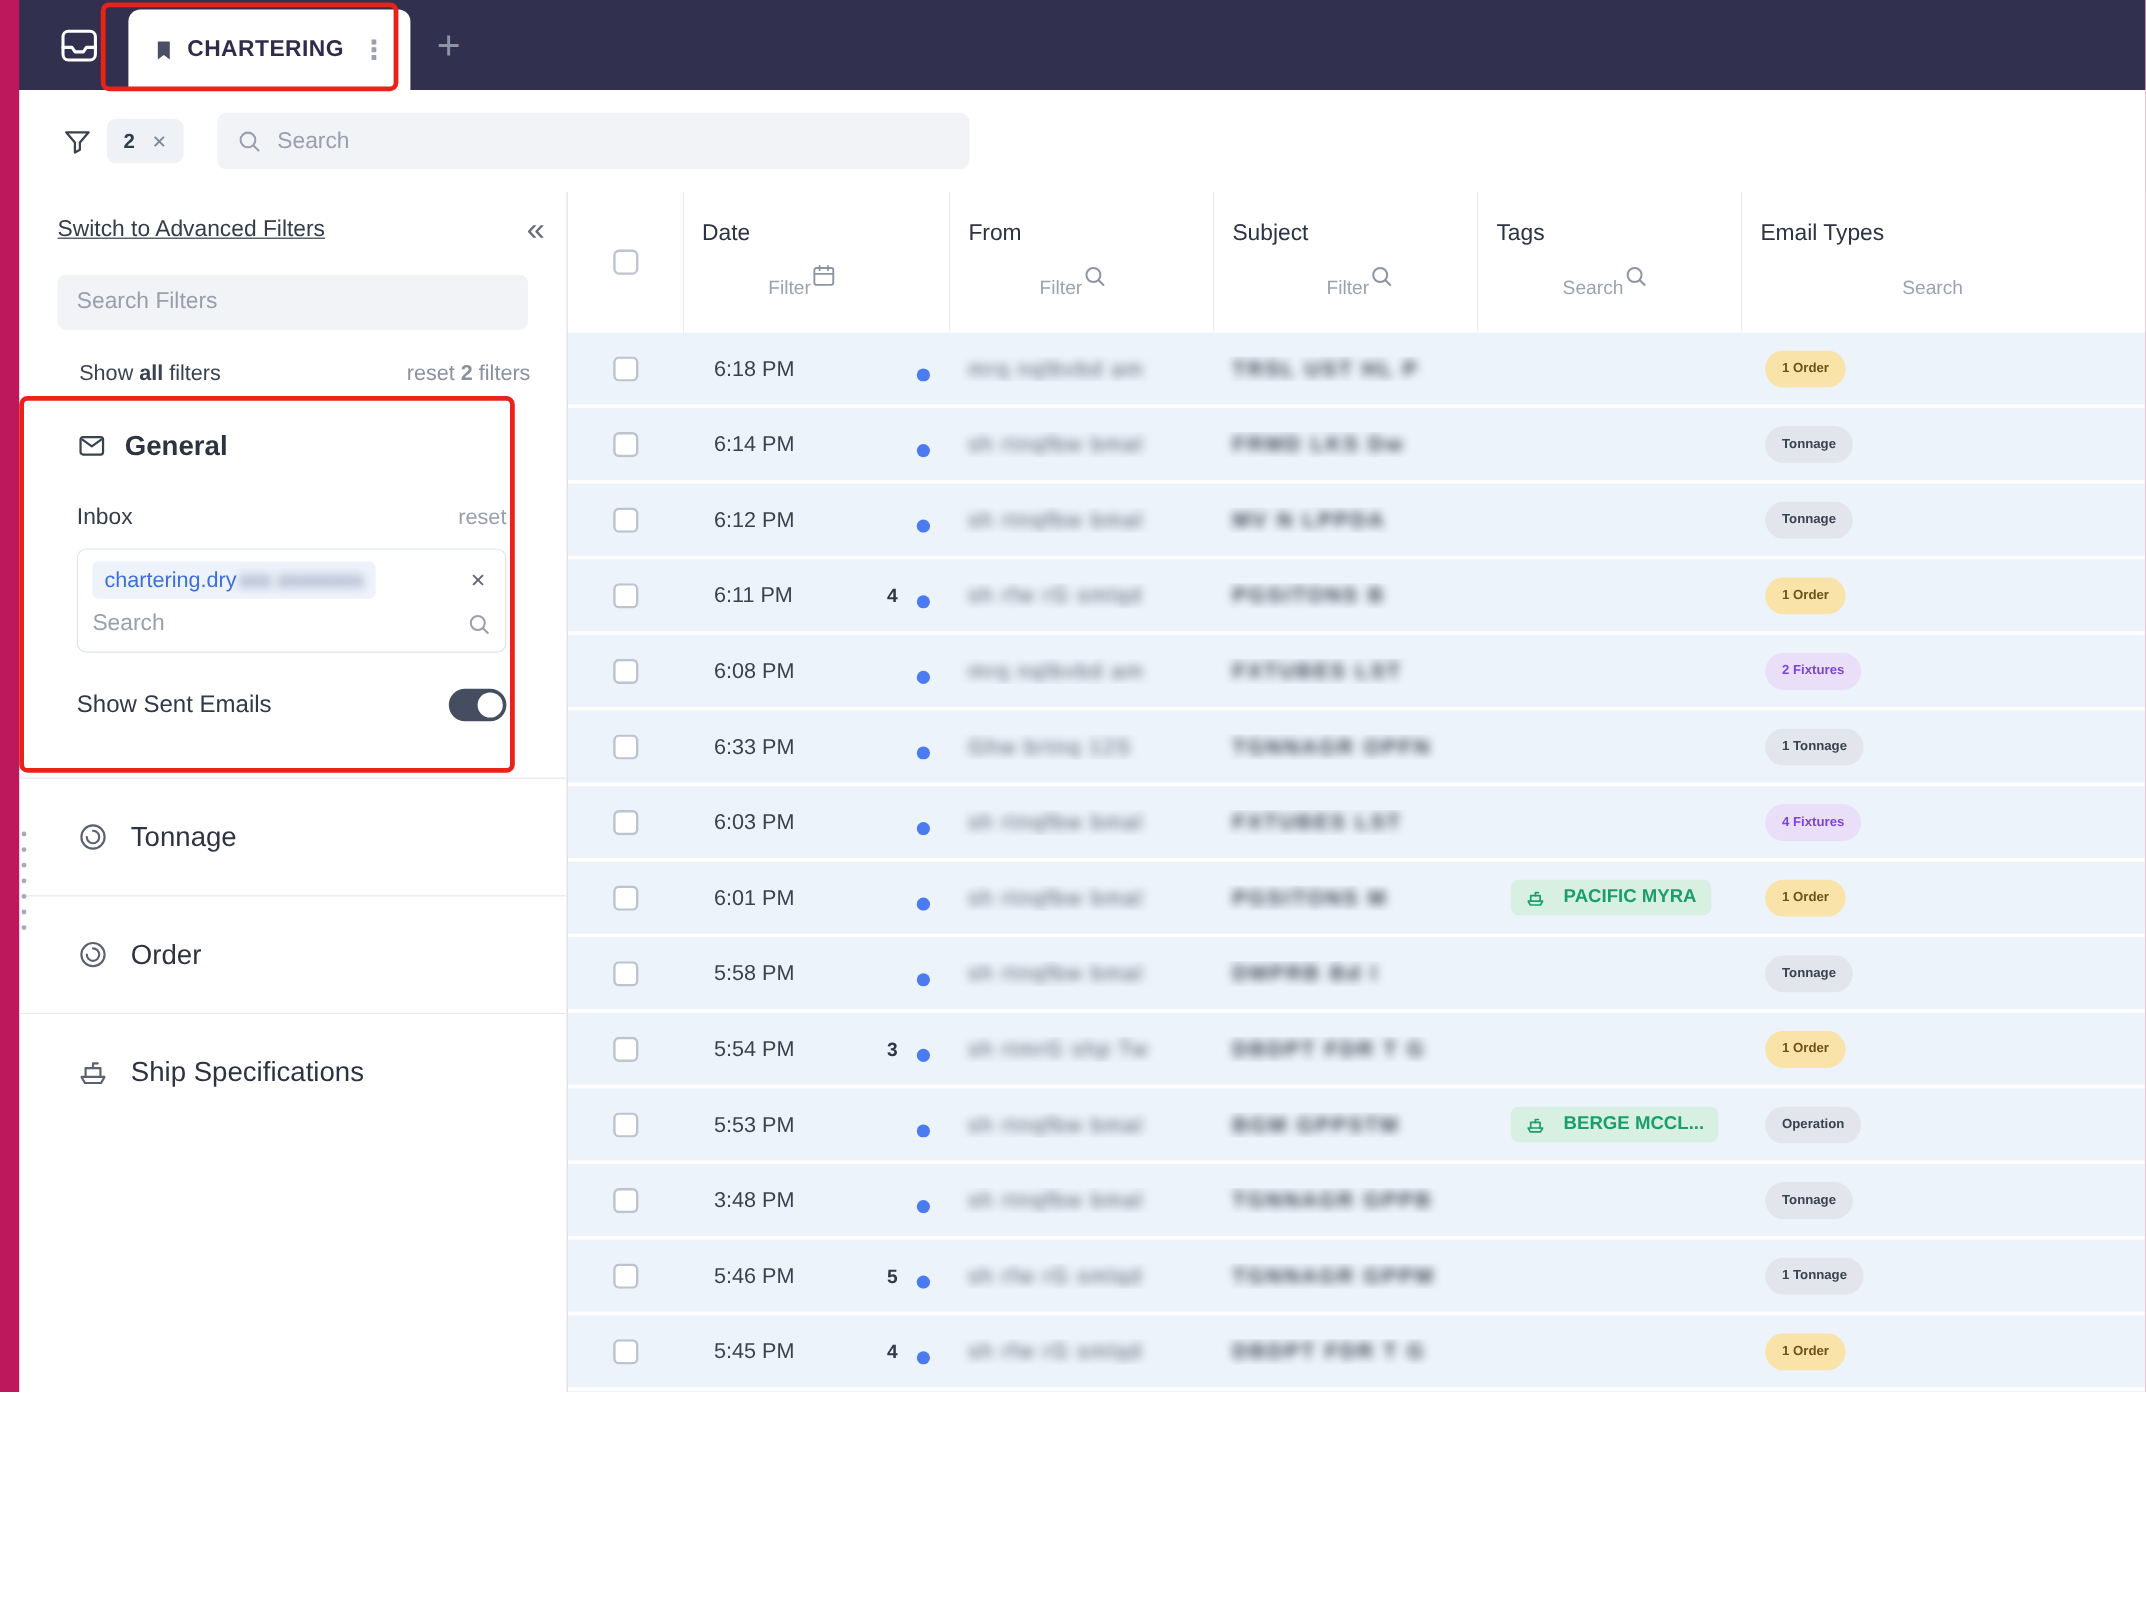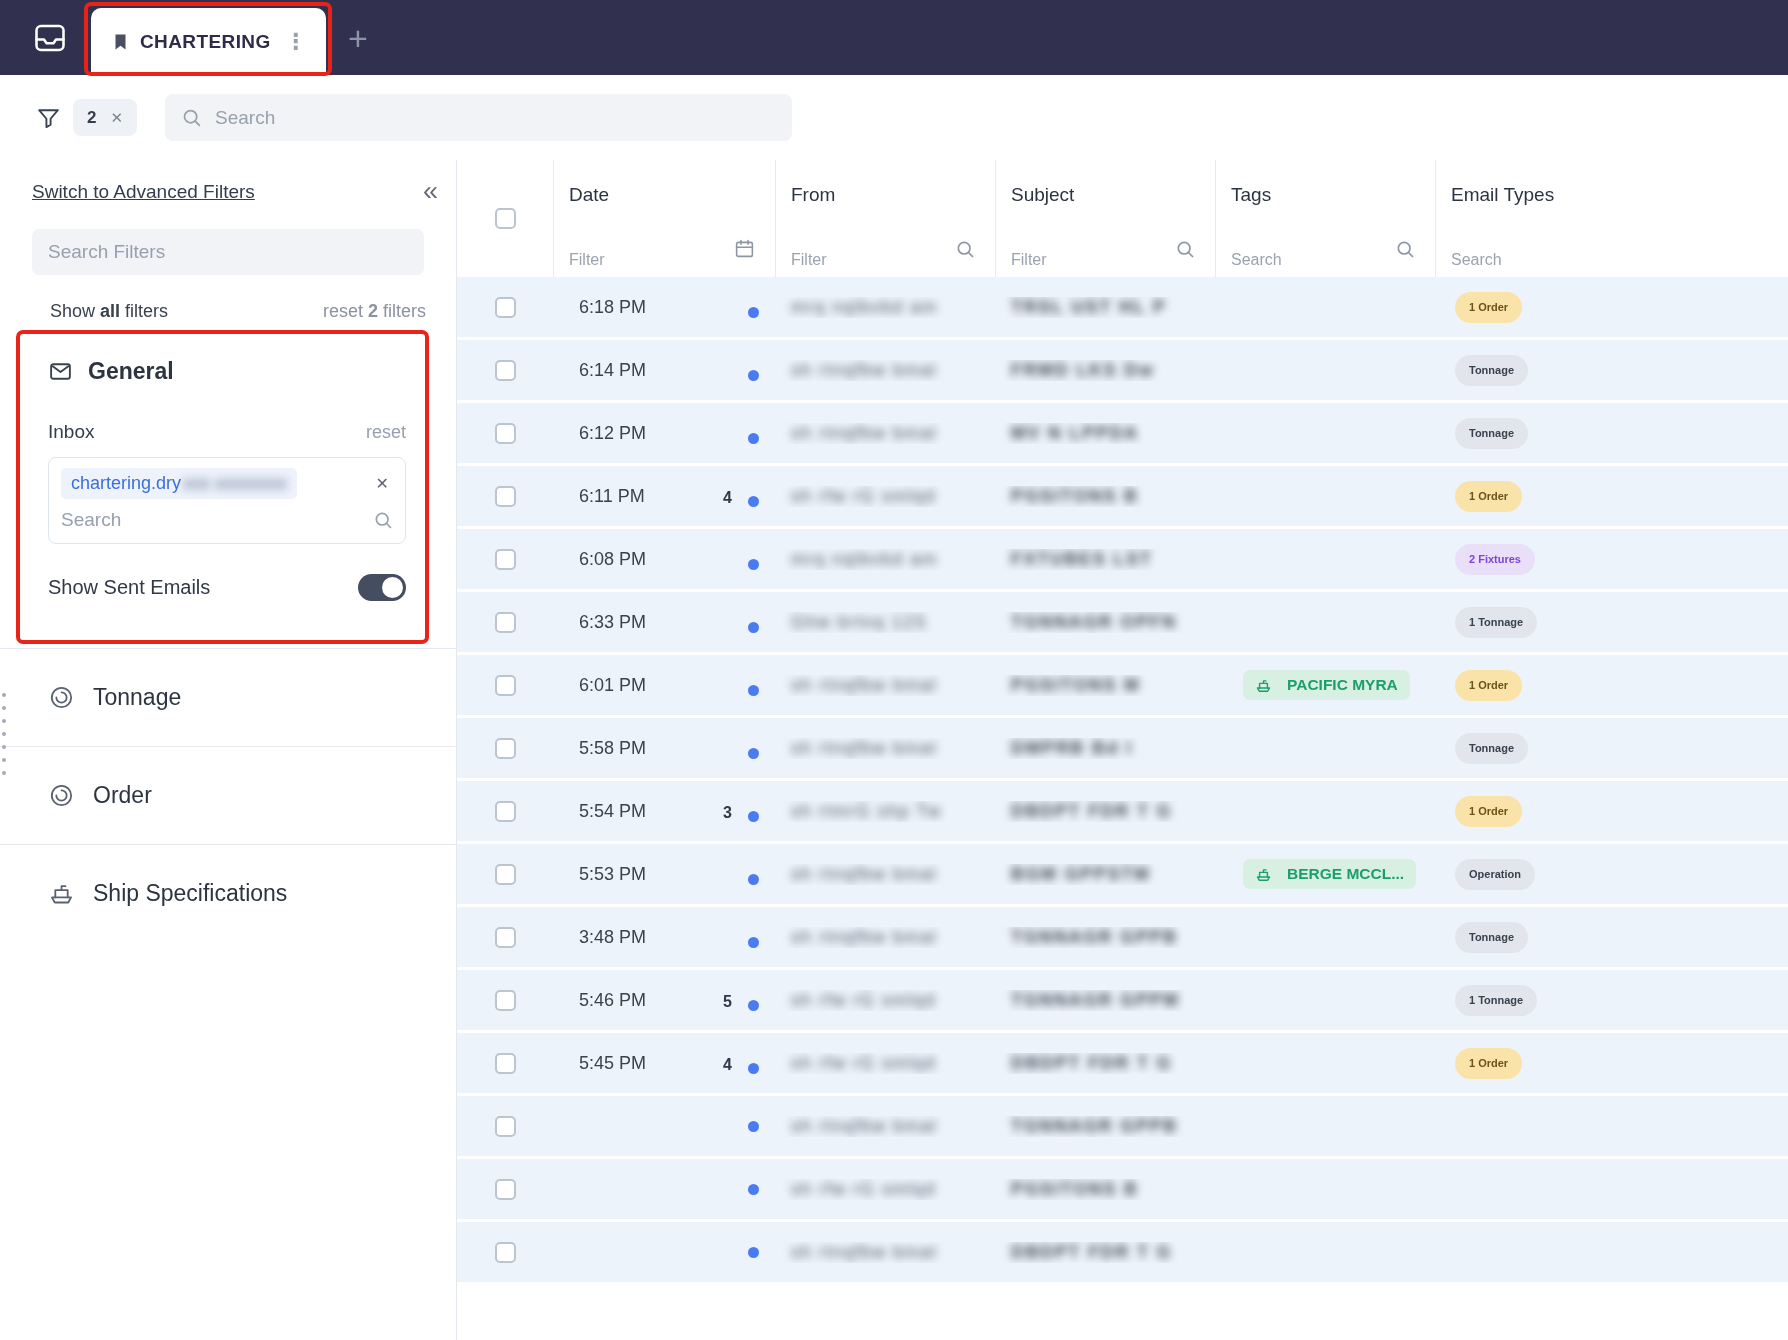--- a/index.html
+++ b/index.html
@@ -1,17 +1,17 @@
 <!DOCTYPE html>
 <html><head>
 <meta charset="utf-8">
 <style>
   * { margin:0; padding:0; box-sizing:border-box; }
   body { background:#fff; font-family:"Liberation Sans","DejaVu Sans",sans-serif; }
-  .app { position:relative; width:1788px; height:1340px; background:#f97316; overflow:hidden; }
+  .app { position:relative; width:1788px; height:1160px; background:#be185d; overflow:hidden;padding-left:16px; }
 
   
   .topbar { height:75px; background:#32304F; display:flex; align-items:flex-end; }
   .tray { align-self:center; margin-left:32px; color:#fff; display:flex; }
   .tab { margin-left:23px; width:235px; height:67px; background:#fff; border-radius:10px 10px 0 0;
          display:flex; align-items:center; padding:0 18px 0 22px; gap:12px; cursor:pointer; }
   .bm { color:#4A4F63; display:flex; }
   .tab-label { font-size:19px; font-weight:700; letter-spacing:.4px; color:#2E2C4A; flex:1; }
   .kebab { color:#9AA0AD; font-size:22px; font-weight:700; cursor:pointer; padding:0 2px; }
   .plus { margin-left:22px; align-self:center; color:#8F93A6; font-size:34px; font-weight:300; line-height:1; cursor:pointer; }
@@ -69,21 +69,21 @@
   .side-sec { border-top:1px solid #E6E9EF; padding:35px 0 35px 48px; display:flex; align-items:center; gap:18px; cursor:pointer; }
   .side-sec svg { color:#5A6270; flex:none; }
   .side-sec span.lbl { font-size:23px; color:#2B3440; }
 
   .drag-dots { position:absolute; left:2px; top:533px; display:grid; gap:9px; cursor:col-resize; }
   .drag-dots i { width:4px; height:4px; border-radius:50%; background:#A5ABB6; }
 
   
   .main { flex:1; min-width:0; display:flex; flex-direction:column; background:#fff; }
   .thead { height:117px; display:flex; background:#fff; flex:none; }
-  .th { border-left:1px solid #E7EAF0; display:flex; flex-direction:column; }
+  .th { border-left:1px solid #E7EAF0; display:flex; flex-direction:row; }
   .th-cb { width:96px; border-left:none; align-items:center; justify-content:center; }
   .w-date { width:222px; } .w-from { width:220px; } .w-subj { width:220px; } .w-tags { width:220px; } .w-type { flex:1; }
   .th-label { margin:24px 0 0 15px; font-size:19px; font-weight:500; color:#2B3442; }
   .th-filter { margin:22px 20px 0 15px; display:flex; align-items:center; justify-content:space-between; cursor:text; }
   .ph { color:#9AA3B1; font-size:16px;margin-top:23px; }
   .th-icon { color:#8D95A4; display:flex; cursor:pointer; }
 
   .rowswrap { flex:1; overflow:hidden; }
   .row { height:60px; margin-bottom:3px; background:#EDF3FA; display:flex; align-items:center; cursor:pointer; }
   .cell { overflow:hidden; white-space:nowrap; }
@@ -420,20 +420,37 @@
     <div class="cell c-tags">
       
     </div>
     <div class="cell c-type"><span class="type-badge type-gray">1 Tonnage</span></div>
   </div>
           <div class="row">
     <div class="cell c-cb">
               <span class="cb"></span>
             </div>
     <div class="cell c-date">
+      <span class="time">6:03 PM</span>
+      <span class="sp"></span>
+
+      <span class="dot"></span>
+    </div>
+    <div class="cell c-from"><span class="redacted from-text">sh rtnqfbw bmal</span></div>
+    <div class="cell c-subj"><span class="redacted subj-text">FXTUBES LST</span></div>
+    <div class="cell c-tags">
+      
+    </div>
+    <div class="cell c-type"><span class="type-badge type-purple">4 Fixtures</span></div>
+  </div>
+          <div class="row">
+    <div class="cell c-cb">
+              <span class="cb"></span>
+            </div>
+    <div class="cell c-date">
       <span class="time">6:01 PM</span>
       <span class="sp"></span>
 
       <span class="dot"></span>
     </div>
     <div class="cell c-from"><span class="redacted from-text">sh rtnqfbw bmal</span></div>
     <div class="cell c-subj"><span class="redacted subj-text">PGSITONS M</span></div>
     <div class="cell c-tags">
       <span class="vessel-tag">
         <span style="display:flex;">

